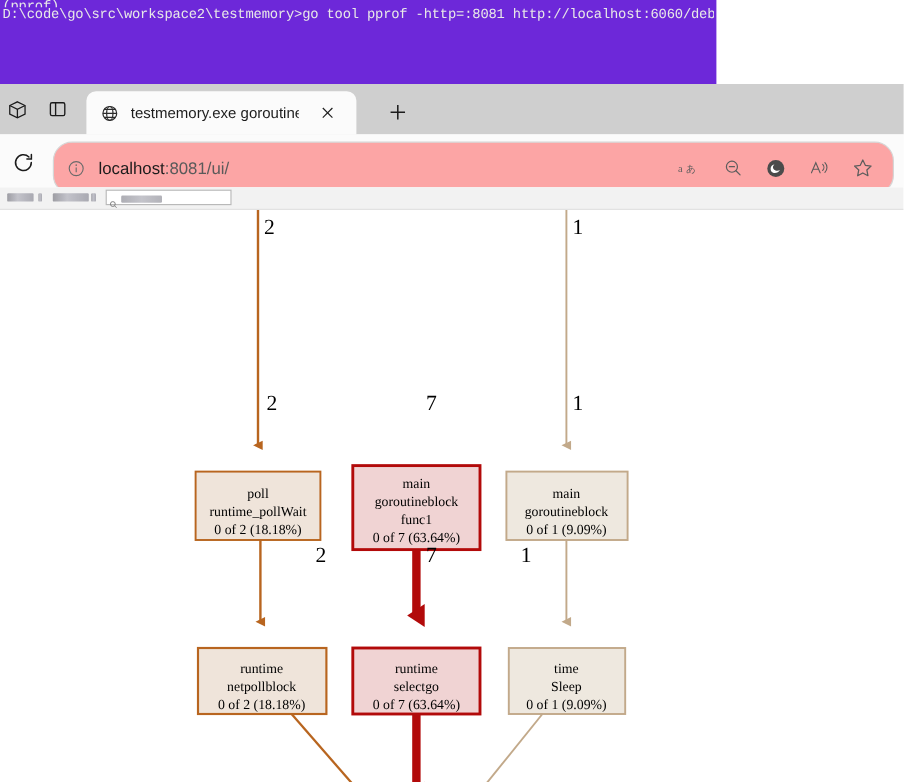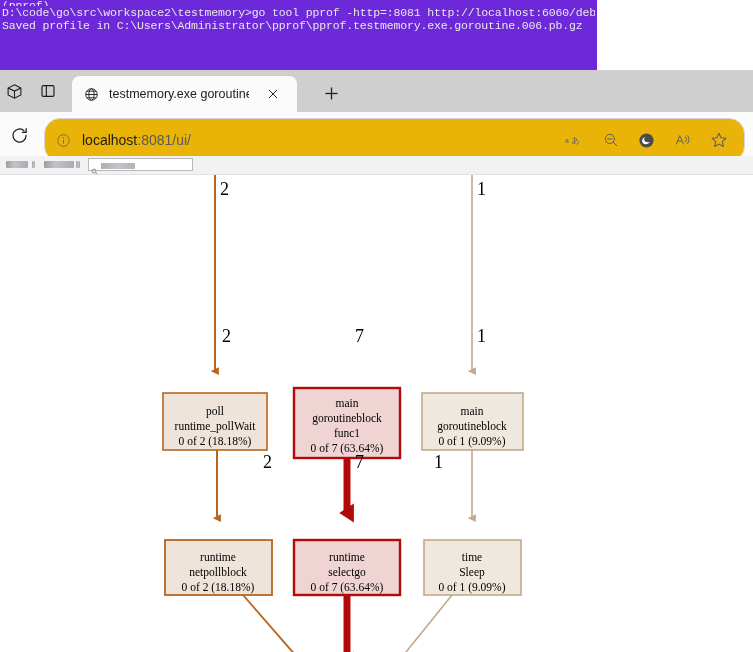--- a/index.html
+++ b/index.html
@@ -56,21 +56,21 @@
   }
   #toolbar{
     position:relative;height:44px;background:#fbfbfb;
   }
   #reload-btn{
     position:absolute;left:5px;top:9px;width:28px;height:28px;
     display:flex;align-items:center;justify-content:center;color:#1c1c1c;
   }
   #omnibox{
     position:absolute;left:44px;top:6px;right:8px;height:44px;
-    background:#eab308;border:1px solid #d6d6d6;border-radius:16px;
+    background:#fca5a5;border:1px solid #d6d6d6;border-radius:16px;
     display:flex;align-items:center;box-sizing:border-box;
   }
   #info-icon{margin-left:10px;width:17px;height:17px;display:flex;align-items:center;justify-content:center;color:#6a6a6a;}
   #url-text{
     margin-left:10px;font-size:14px;color:#1c1c1c;white-space:nowrap;
   }
   #url-text .dim{color:#5a5a5a;}
   #omni-actions{
     margin-left:auto;display:flex;align-items:center;gap:17px;padding-right:16px;
     color:#5d5d5d;
@@ -120,21 +120,20 @@
     font-family:"Liberation Serif","DejaVu Serif",serif;
     fill:#000000;font-size:18px;
   }
 </style>
 </head>
 <body>
 
 <div id="terminal">
   <div class="tline clip">(pprof)</div>
   <div class="tline">D:\code\go\src\workspace2\testmemory&gt;go tool pprof -http=:8081 http://localhost:6060/debug/pprof/goroutine</div>
-  <div class="tline">Saved profile in C:\Users\Administrator\pprof\pprof.testmemory.exe.goroutine.006.pb.gz</div>
 </div>
 
 <div id="browser">
 
   <div id="tabstrip">
     <div class="tabstrip-icon" id="icon-tabsearch">
       <svg width="17" height="17" viewBox="0 0 24 24" fill="none" stroke="currentColor" stroke-width="1.5">
         <path d="M12 2.6 21 7v10l-9 4.4L3 17V7z"></path>
           <path d="M3 7l9 4.4L21 7"></path>
           <path d="M12 11.4V21.4"></path>

